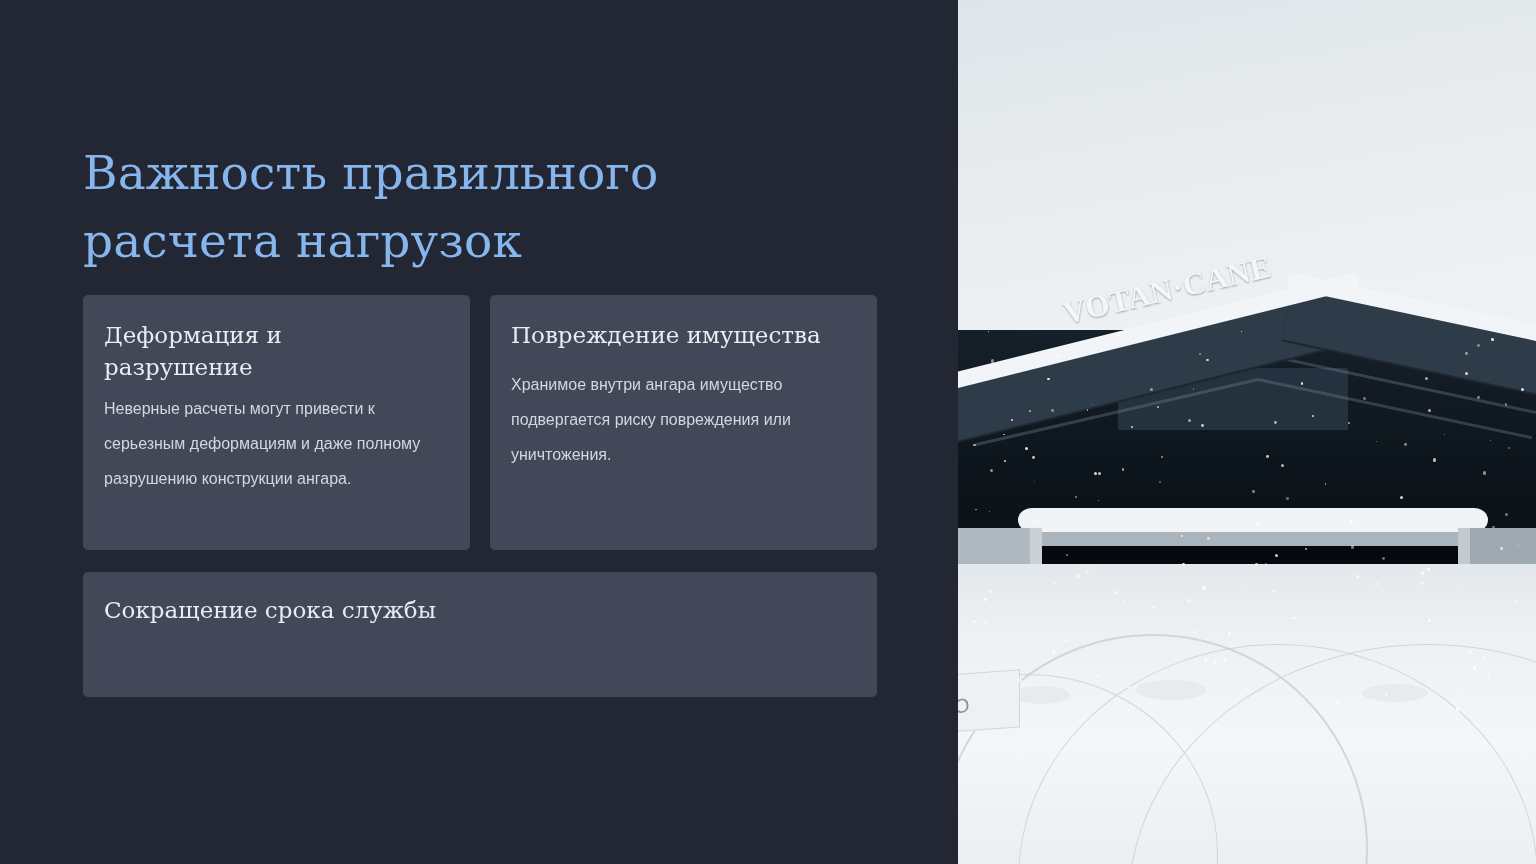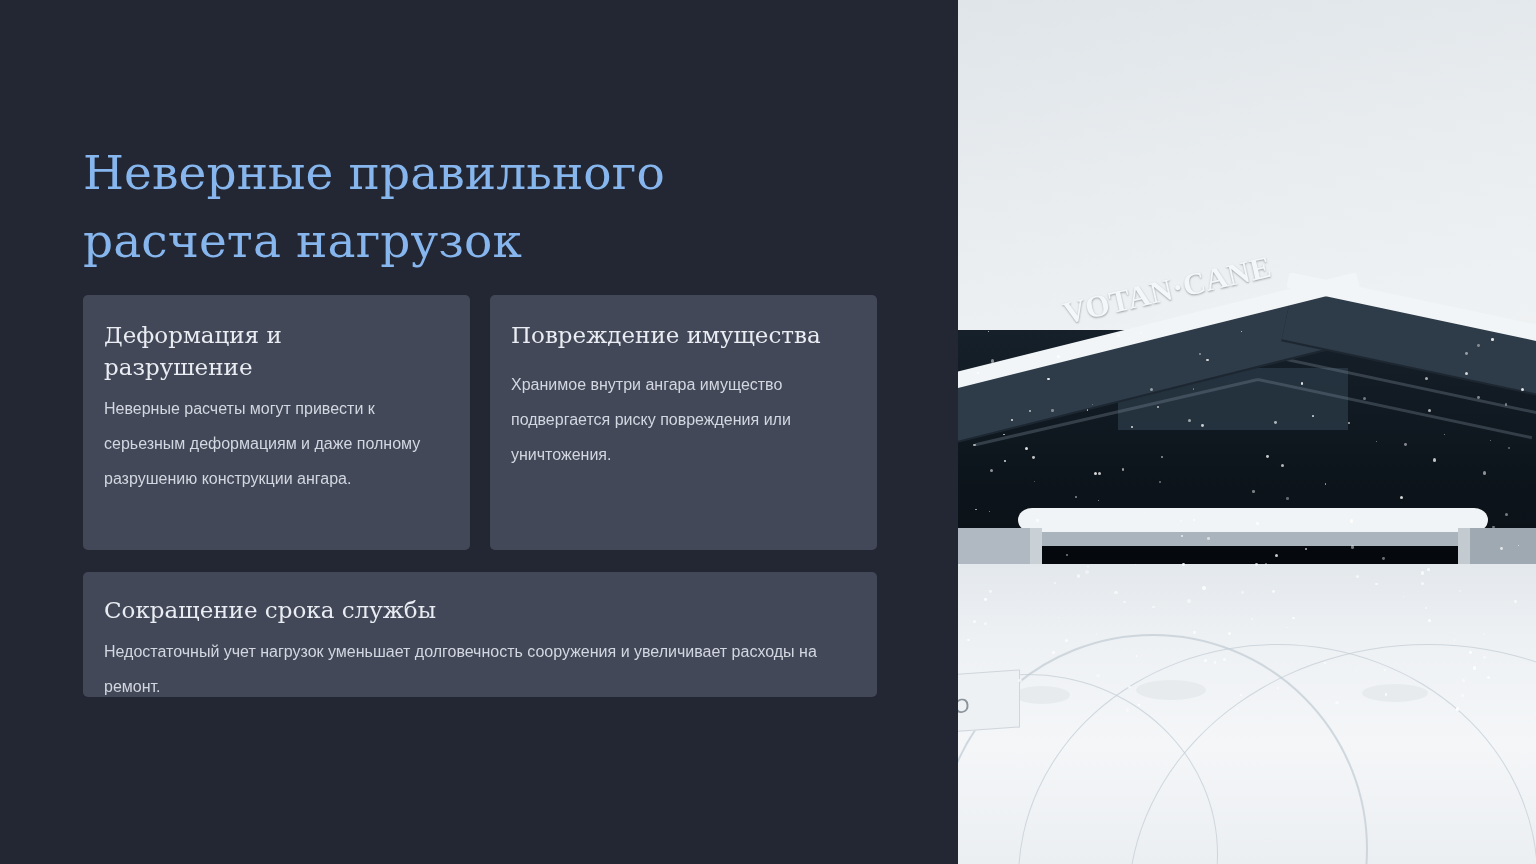--- a/index.html
+++ b/index.html
@@ -192,37 +192,36 @@
   }
   .snowflake { position:absolute; background:#ffffff; border-radius:50%; opacity:0.85; }
 </style>
 </head>
 <body>
 
 <div class="slide">
 
   <div class="content">
 
-    <h1 class="page-title">Неверные правильного
+    <h1 class="page-title">Важность правильного
 расчета нагрузок</h1>
 
     <div class="card card-1">
       <div class="card-heading">Деформация и
 разрушение</div>
       <div class="card-body">Неверные расчеты могут привести к серьезным деформациям и даже полному разрушению конструкции ангара.</div>
     </div>
 
     <div class="card card-2">
       <div class="card-heading">Повреждение имущества</div>
       <div class="card-body">Хранимое внутри ангара имущество подвергается риску повреждения или уничтожения.</div>
     </div>
 
     <div class="card card-3">
       <div class="card-heading">Сокращение срока службы</div>
-      <div class="card-body">Недостаточный учет нагрузок уменьшает долговечность сооружения и увеличивает расходы на ремонт.</div>
     </div>
 
   </div>
 
   <div class="photo">
     <div class="sky"></div>
 
     <div class="interior"></div>
     <div class="gable-wall"></div>
     <div class="truss a"></div>

